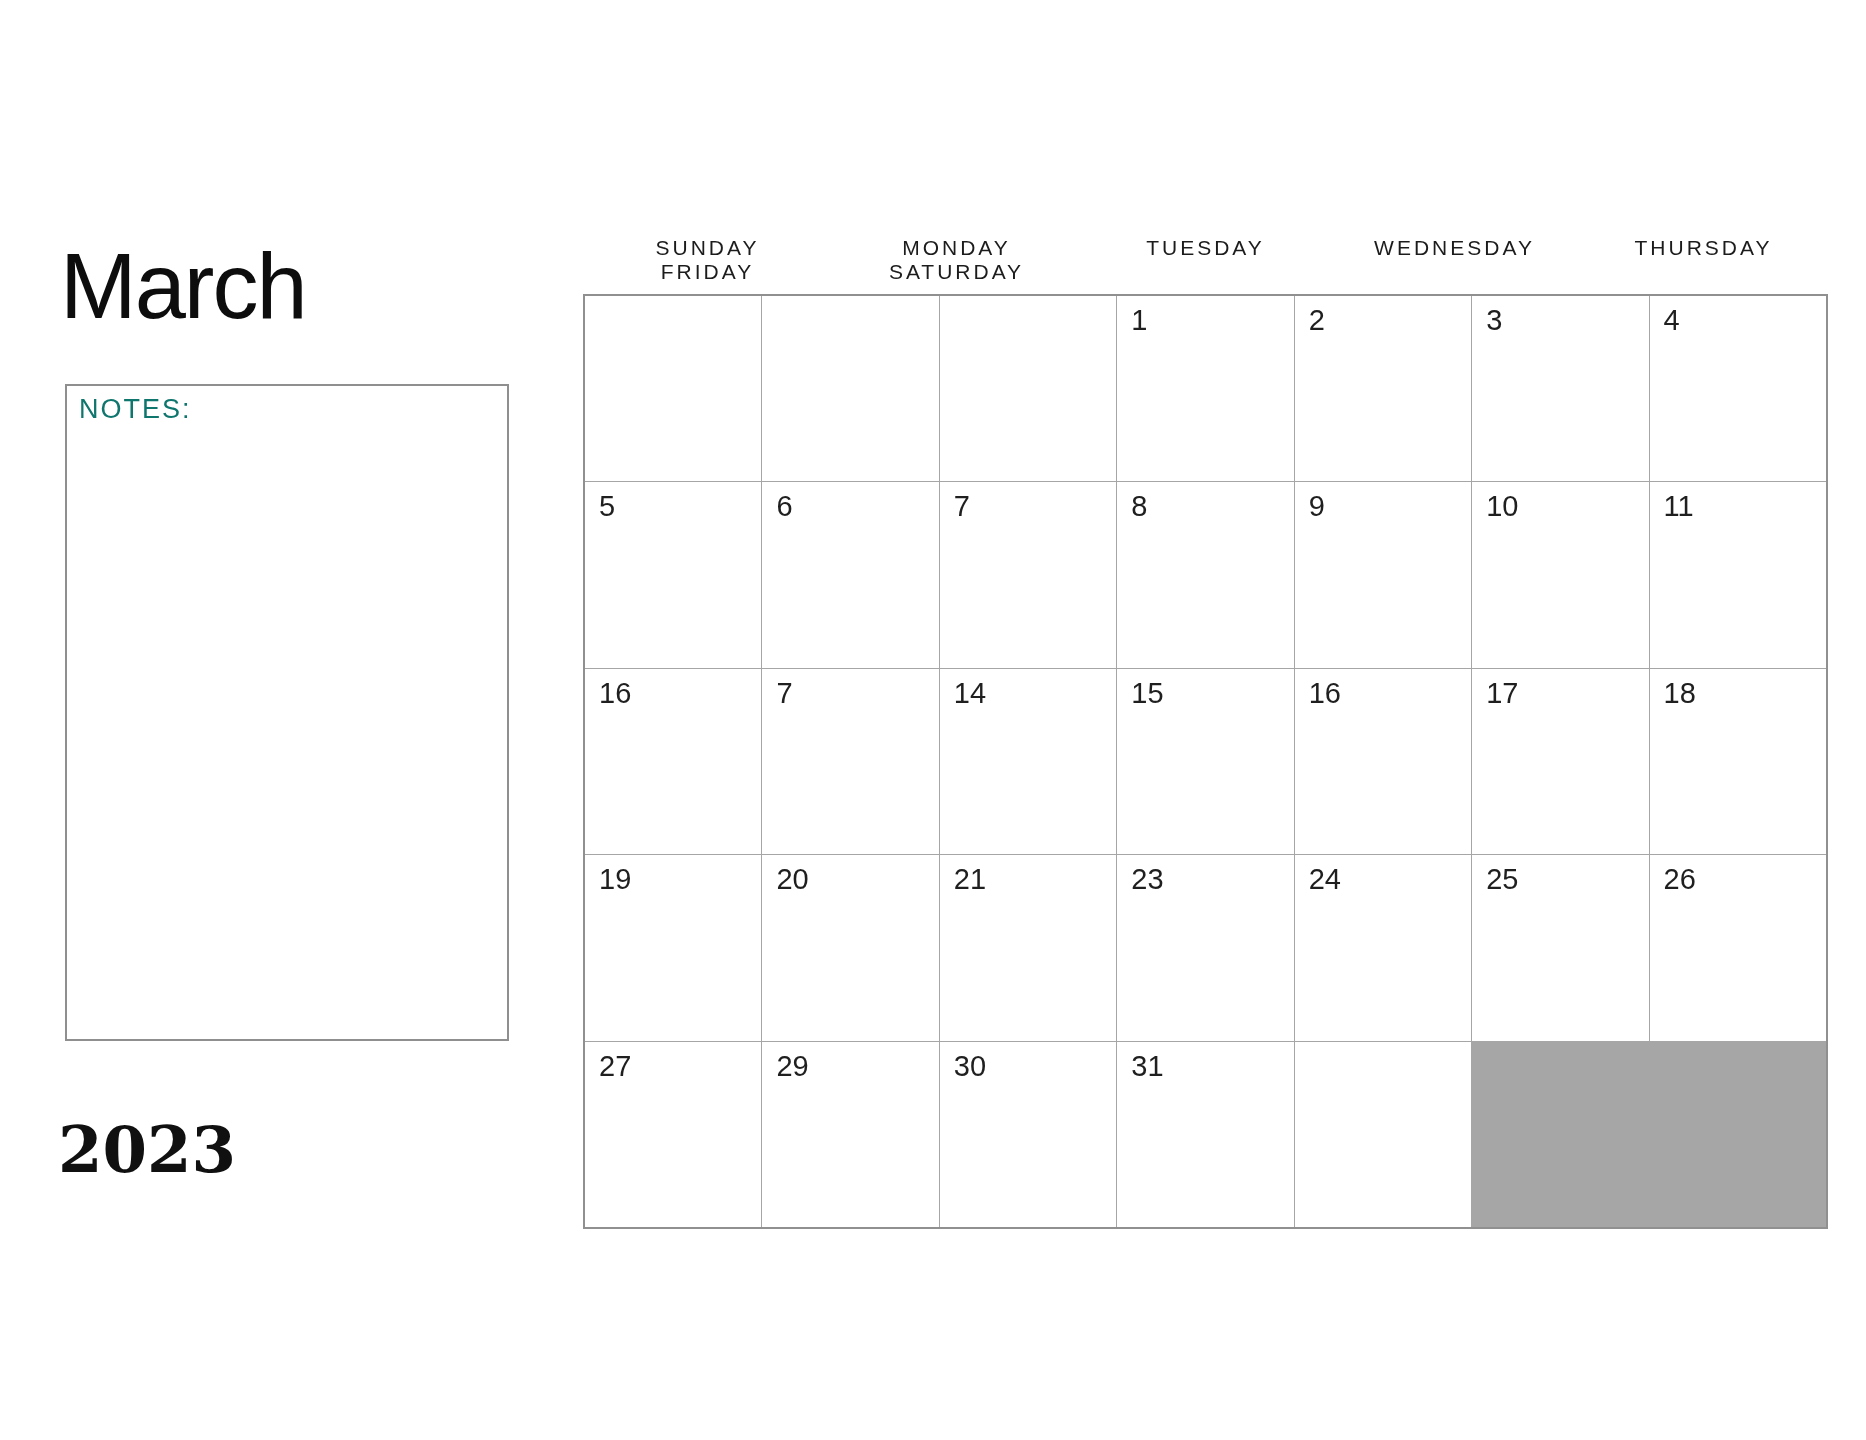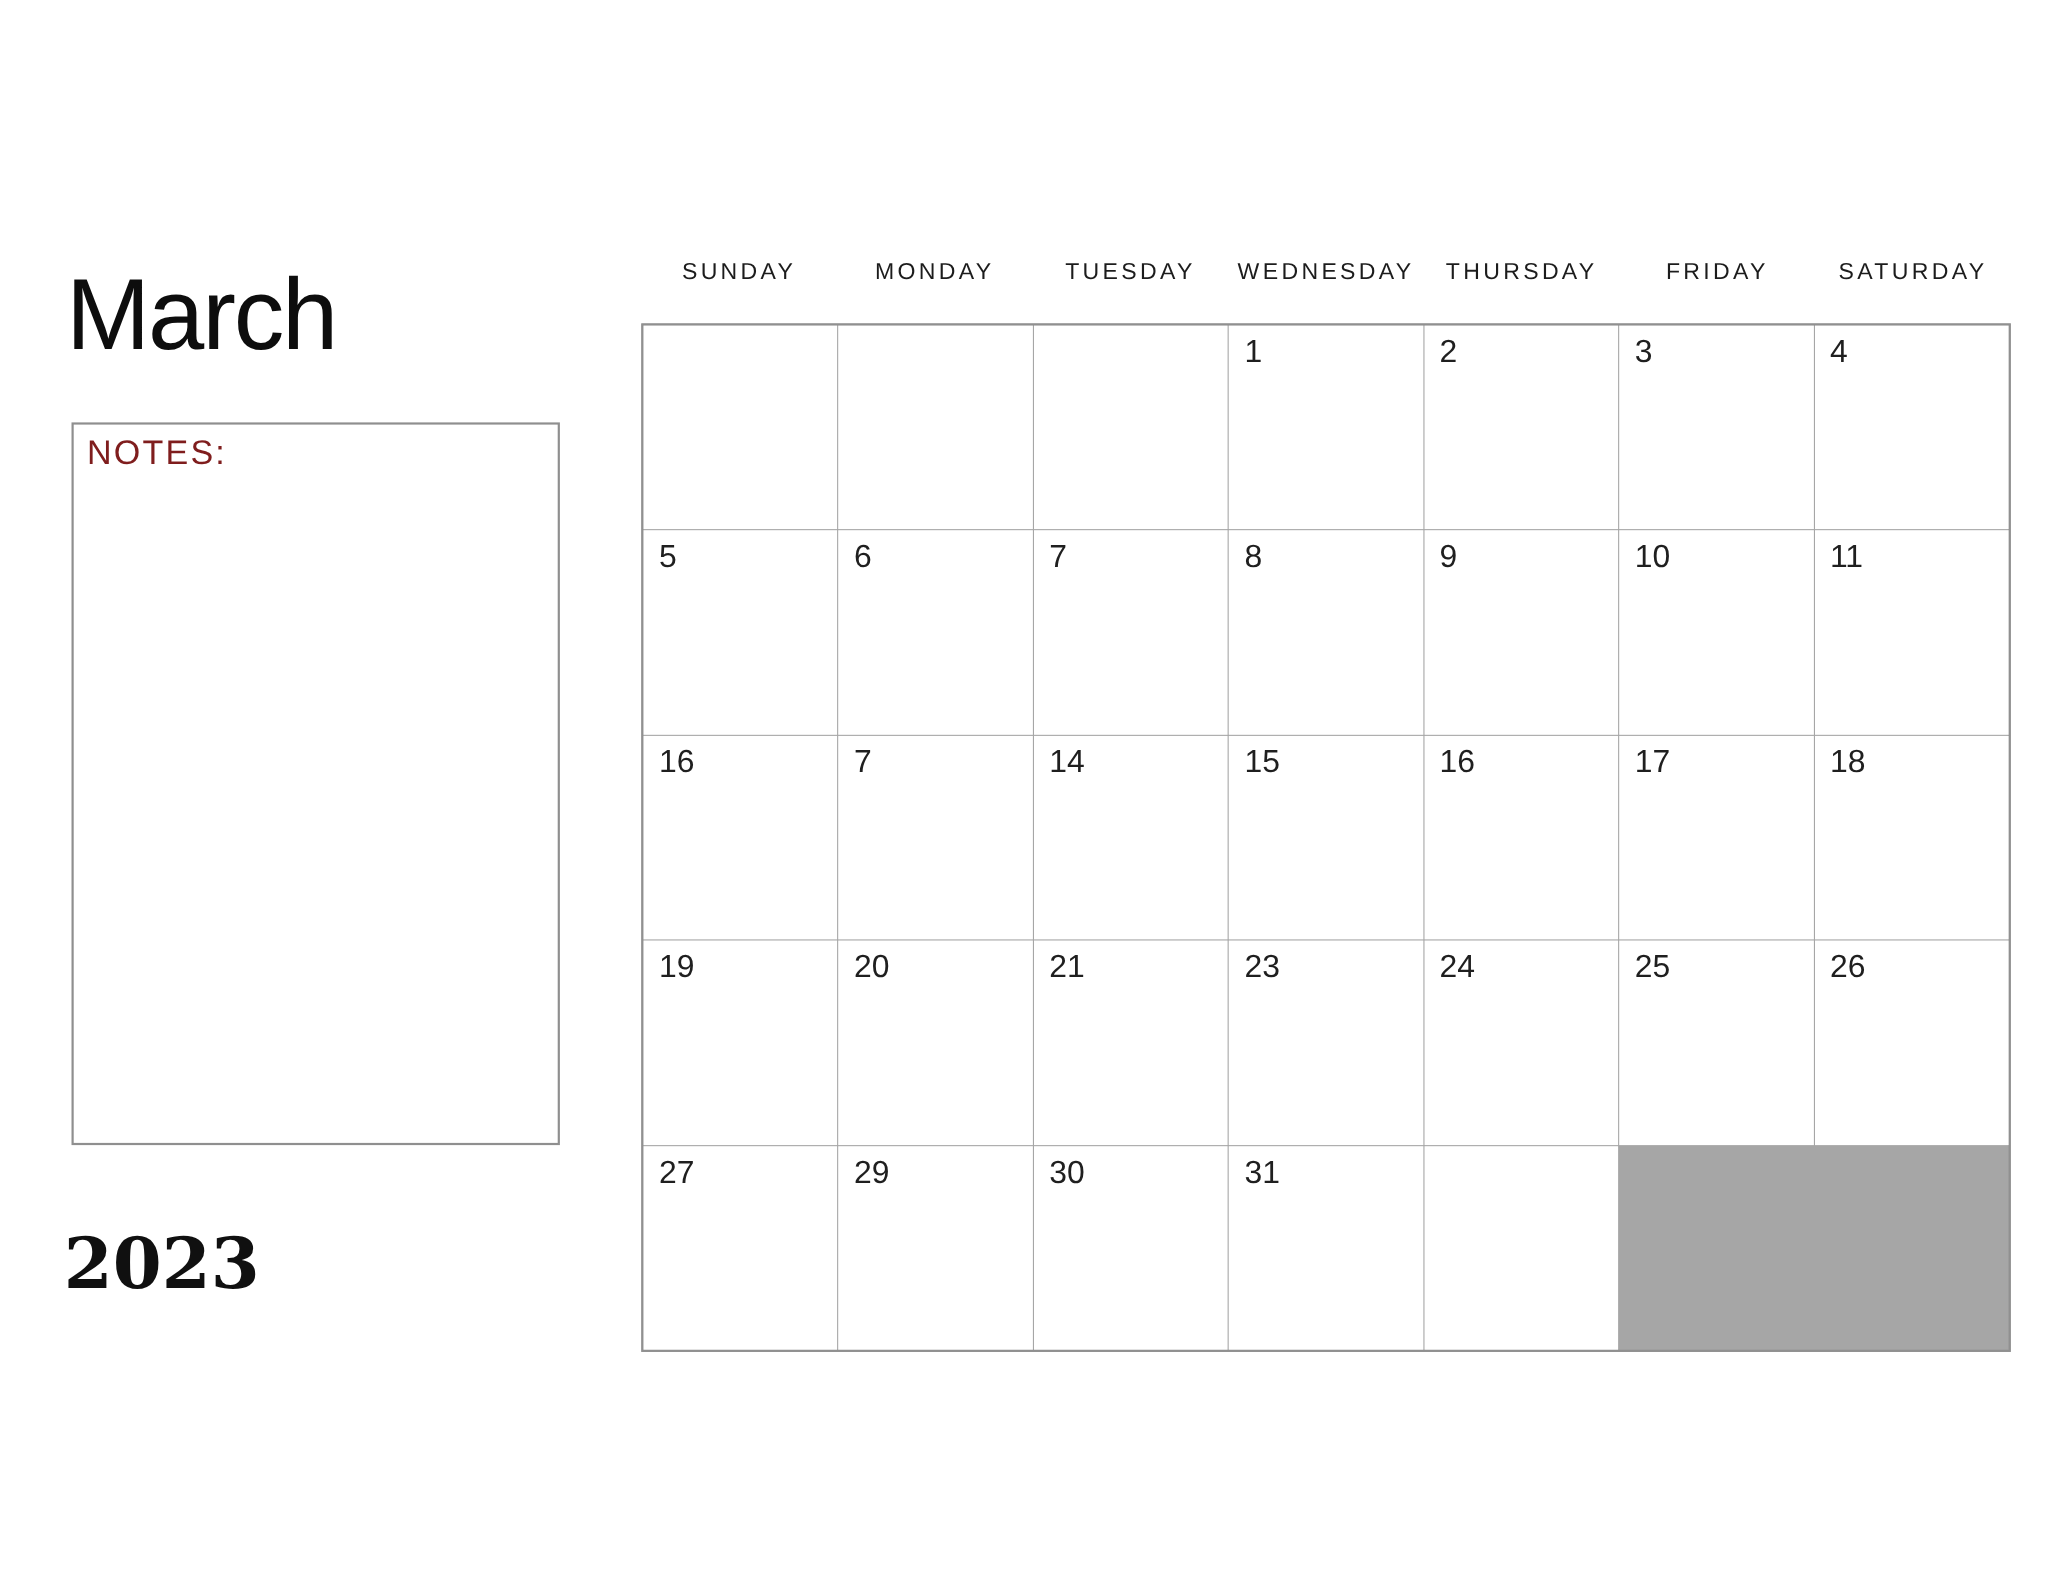--- a/index.html
+++ b/index.html
@@ -25,42 +25,42 @@
   .notes-box {
     position: absolute;
     left: 65px; top: 384px;
     width: 444px; height: 657px;
     box-sizing: border-box;
     border: 2px solid #8f8f8f;
     background: #ffffff;
     padding: 8px 12px;
   }
   .notes-label {
-    font-size: 31px;
+    font-size: 27px;
     letter-spacing: 2px;
-    color: #7f1d1d;
+    color: #0f766e;
     margin-top: 41px;
   }
 
   .year-title {
     position: absolute;
     left: 58px; top: 1118px;
     font-family: "DejaVu Serif", serif;
     font-weight: 700;
     font-size: 64px;
     color: #101010;
     line-height: 1;
   }
 
   .weekday-row {
     position: absolute;
     left: 583px; top: 236px;
     width: 1245px;
     display: grid;
-    grid-template-columns: repeat(7, 1fr);
+    grid-template-columns: repeat(5, 1fr);
   }
   .weekday {
     text-align: center;
     font-size: 21px;
     letter-spacing: 3px;
     color: #1c1c1c;
     white-space: nowrap;
   }
 
   .calendar-grid {

